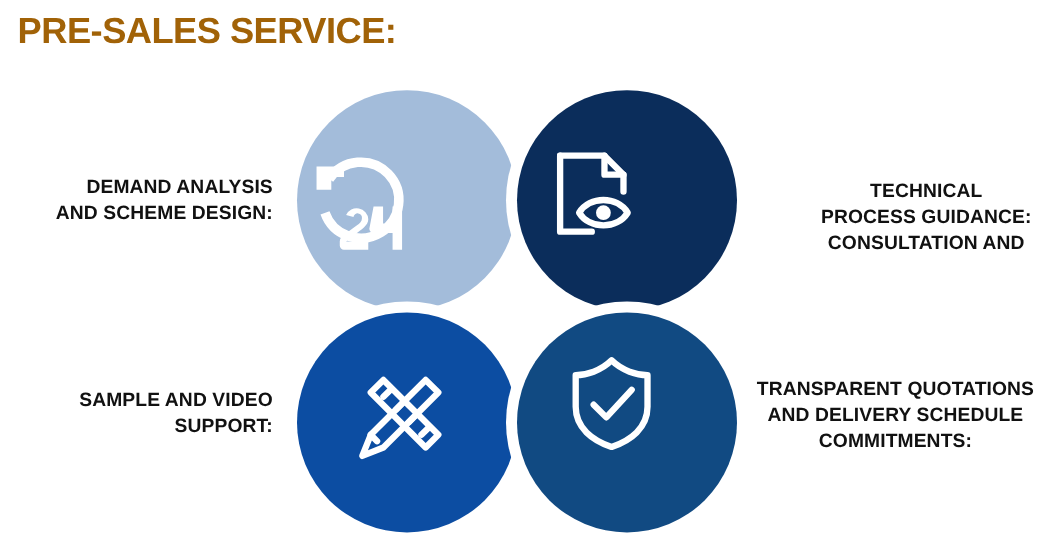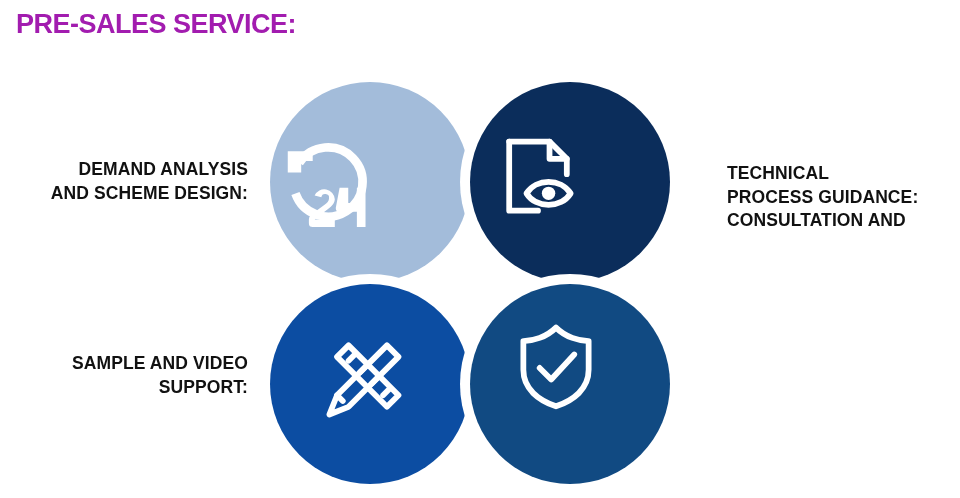--- a/index.html
+++ b/index.html
@@ -21,24 +21,24 @@
     inset: 0;
     width: 960px;
     height: 498px;
   }
 
   
   #page-title {
     position: absolute;
     left: 16px;
     top: 8px;
-    font-size: 27px;
+    font-size: 33px;
     font-weight: 700;
     letter-spacing: -0.5px;
-    color: #a21caf;
+    color: #a16207;
     line-height: 1.2;
     white-space: nowrap;
   }
 
   
   #circle-cluster {
     position: absolute;
     left: 268px;
     top: 78px;
     width: 404px;
@@ -69,21 +69,21 @@
   .label {
     position: absolute;
     font-size: 17.5px;
     font-weight: 700;
     line-height: 1.35;
     letter-spacing: 0.1px;
     color: #111111;
     text-transform: uppercase;
   }
   .label-left  { text-align: right; }
-  .label-right { text-align: left;  }
+  .label-right { text-align: center;  }
 
   #label-demand    { right: 712px; top: 158px; width: 250px; }
   #label-sample    { right: 712px; top: 352px; width: 250px; }
   #label-technical { left: 727px;  top: 162px; width: 230px; }
   #label-quotation { left: 668px;  top: 342px; width: 292px; }
 
   .label-line { display: block; white-space: nowrap; }
 </style>
 </head>
 <body>
@@ -184,14 +184,19 @@
     <span class="label-line">TECHNICAL</span>
     <span class="label-line">PROCESS GUIDANCE:</span>
     <span class="label-line">CONSULTATION AND</span>
   </div>
 
   <div id="label-sample" class="label label-left">
     <span class="label-line">SAMPLE AND VIDEO</span>
     <span class="label-line">SUPPORT:</span>
   </div>
 
+  <div id="label-quotation" class="label label-right">
+    <span class="label-line">TRANSPARENT QUOTATIONS</span>
+    <span class="label-line">AND DELIVERY SCHEDULE</span>
+    <span class="label-line">COMMITMENTS:</span>
+  </div>
 
 </div>
 
 </body></html>

